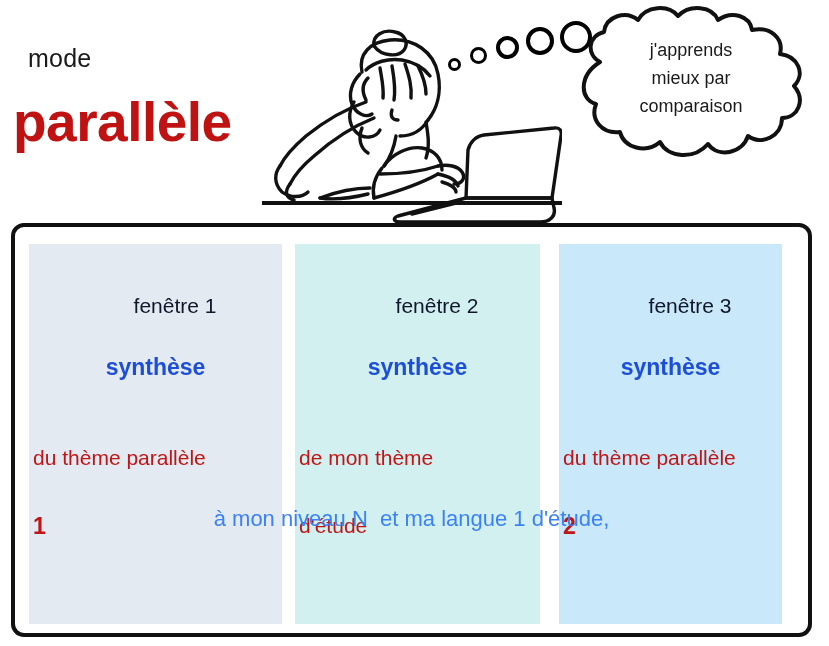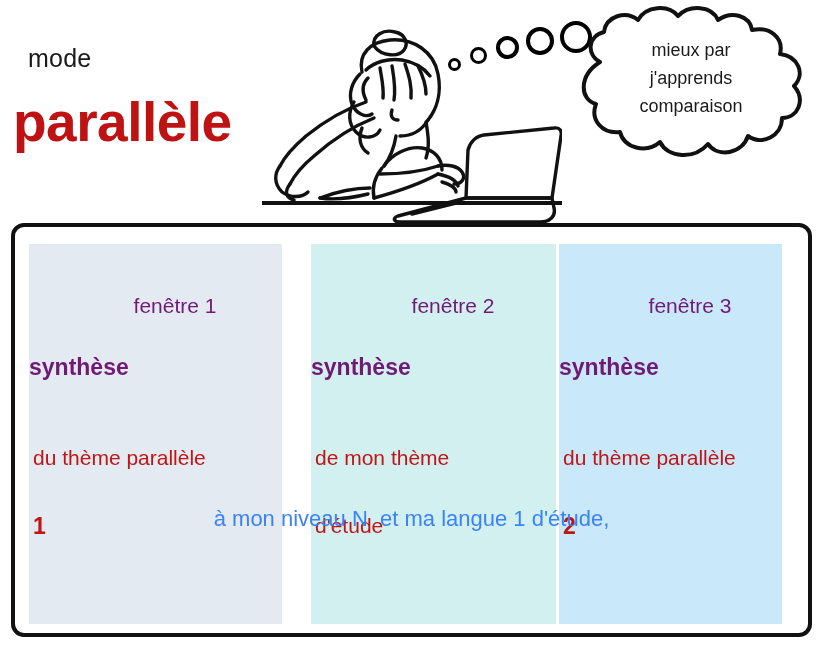--- a/index.html
+++ b/index.html
@@ -103,40 +103,40 @@
     left: 0; top: 0;
     width: 100%; height: 100%;
   }
   .panel {
     position: absolute;
     top: 17px;
     height: 380px;
     box-sizing: border-box;
   }
   .panel.p1 { left: 14px;  width: 253px; background: #e4eaf2; }
-  .panel.p2 { left: 280px; width: 245px; background: #d3f0f1; margin-left: 16px; }
+  .panel.p2 { left: 280px; width: 245px; background: #d3f0f1; }
   .panel.p3 { left: 544px; width: 223px; background: #c9e8fa; }
 
   .panel-title {
     position: absolute;
     left: 4px; right: 0;
     top: 50px;
     text-align: center;
     font-size: 21px;
-    color: #701a75;
+    color: #0f172a;
     padding-left: 35px;
   }
   .panel-synthese {
     position: absolute;
     left: 0; right: 0;
     top: 110px;
-    text-align: left;
+    text-align: center;
     font-size: 23px;
     font-weight: bold;
-    color: #701a75;
+    color: #1d4ed8;
   }
   .panel-sub {
     position: absolute;
     left: 4px; right: 0;
     top: 163px;
     font-size: 21px;
     line-height: 34px;
     color: #c01515;
     white-space: pre-line;
   }
@@ -240,22 +240,22 @@
         C 244 96 236 114 220 114
         C 220 132 200 142 186 132
         C 180 150 156 154 146 140
         C 132 156 106 154 98 138
         C 84 150 62 144 58 128
         C 40 130 28 116 34 100
         C 18 96 16 72 38 58
         Z"></path>
     </svg>
     <div id="bubble-text">
+      <div>j'apprends</div>
       <div>mieux par</div>
-      <div>j'apprends</div>
       <div>comparaison</div>
     </div>
   </div>
 </div>
 
 <div id="frame">
   <div id="panels">
 
     <div class="panel p1">
       <div class="panel-title">fenêtre 1</div>

